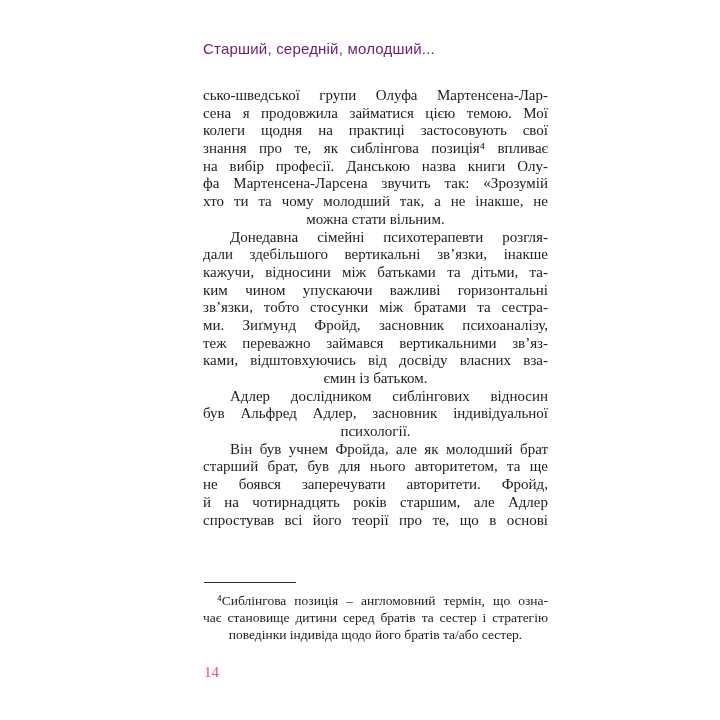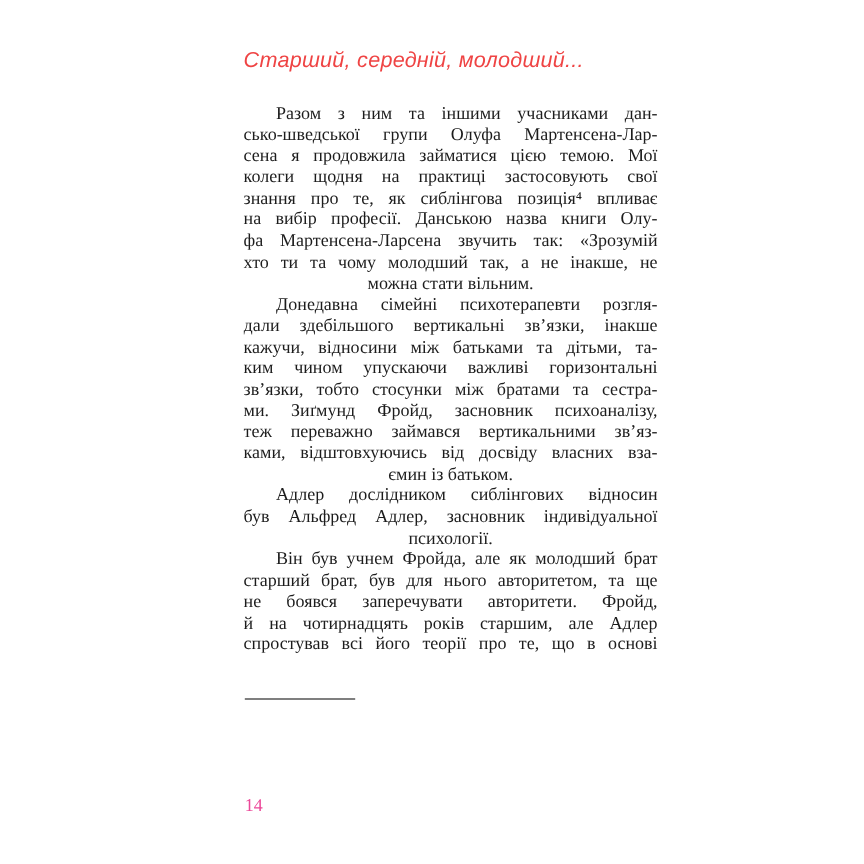--- a/index.html
+++ b/index.html
@@ -14,23 +14,22 @@
     background: #ffffff;
     overflow: hidden;
     font-family: "Liberation Serif", "DejaVu Serif", serif;
     color: #1c1c1c;
   }
   .running-header {
     position: absolute;
     left: 203px;
     top: 40px;
     font-family: "Liberation Sans", "DejaVu Sans", sans-serif;
-    font-style: italic;
-    font-size: 18px;
-    color: #ef4444;
+    font-size: 15px;
+    color: #701a75;
     letter-spacing: 0.2px;
   }
   .body-text {
     position: absolute;
     left: 203px;
     top: 87px;
     width: 345px;
     font-size: 15px;
   }
   .text-line {
@@ -78,21 +77,20 @@
     color: #ec4899;
   }
 </style>
 </head>
 <body>
 
 <div class="page">
   <div class="running-header">Старший, середній, молодший...</div>
 
   <div class="body-text" id="body-text">
-      <div class="text-line first-line justified">Разом з ним та іншими учасниками дан-</div>
       <div class="text-line justified">сько-шведської групи Олуфа Мартенсена-Лар-</div>
       <div class="text-line justified">сена я продовжила займатися цією темою. Мої</div>
       <div class="text-line justified">колеги щодня на практиці застосовують свої</div>
       <div class="text-line justified">знання про те, як сиблінгова позиція⁴ впливає</div>
       <div class="text-line justified">на вибір професії. Данською назва книги Олу-</div>
       <div class="text-line justified">фа Мартенсена-Ларсена звучить так: «Зрозумій</div>
       <div class="text-line justified">хто ти та чому молодший так, а не інакше, не</div>
       <div class="text-line">можна стати вільним.</div>
       <div class="text-line first-line justified">Донедавна сімейні психотерапевти розгля-</div>
       <div class="text-line justified">дали здебільшого вертикальні зв’язки, інакше</div>
@@ -108,15 +106,20 @@
       <div class="text-line">психології.</div>
       <div class="text-line first-line justified">Він був учнем Фройда, але як молодший брат</div>
       <div class="text-line justified">старший брат, був для нього авторитетом, та ще</div>
       <div class="text-line justified">не боявся заперечувати авторитети. Фройд,</div>
       <div class="text-line justified">й на чотирнадцять років старшим, але Адлер</div>
       <div class="text-line justified">спростував всі його теорії про те, що в основі</div>
     </div>
 
   <div class="footnote-rule"></div>
 
+  <div class="footnote" id="footnote">
+      <div class="text-line first-line justified">⁴Сиблінгова позиція – англомовний термін, що озна-</div>
+      <div class="text-line justified">чає становище дитини серед братів та сестер і стратегію</div>
+      <div class="text-line">поведінки індивіда щодо його братів та/або сестер.</div>
+    </div>
 
   <div class="page-number">14</div>
 </div>
 
 </body></html>

